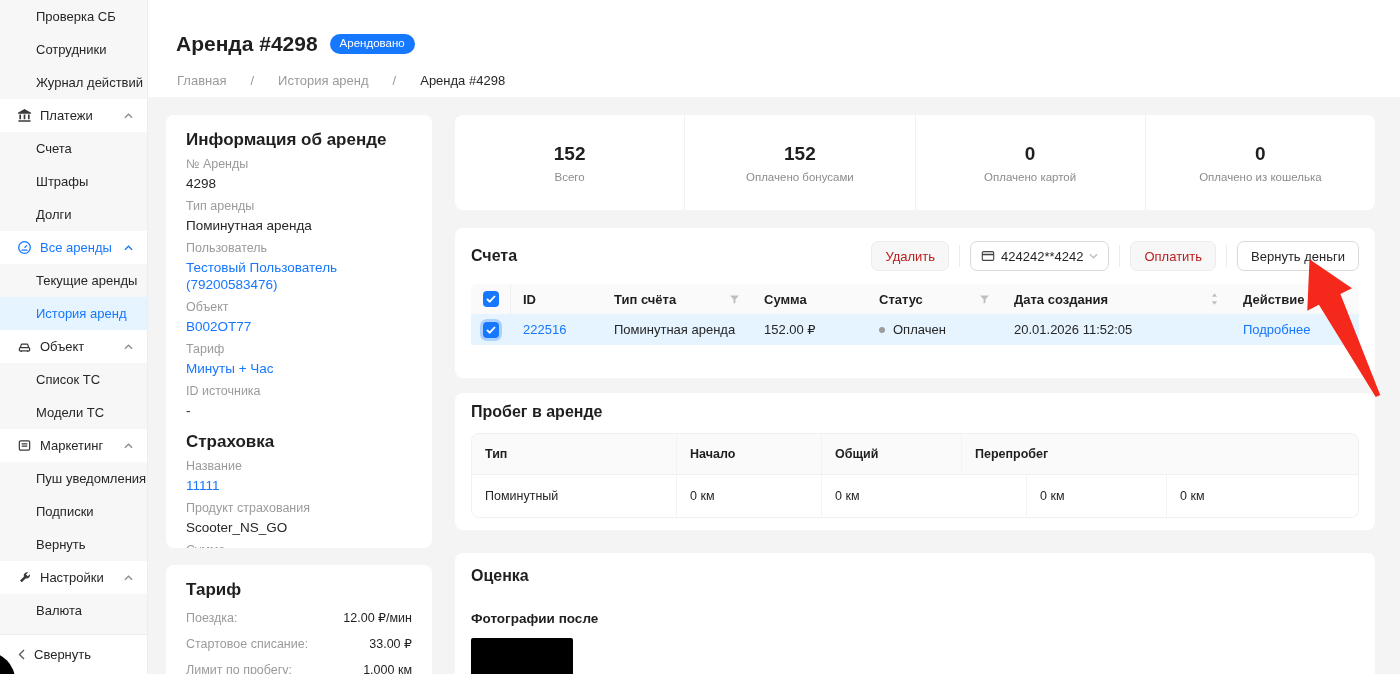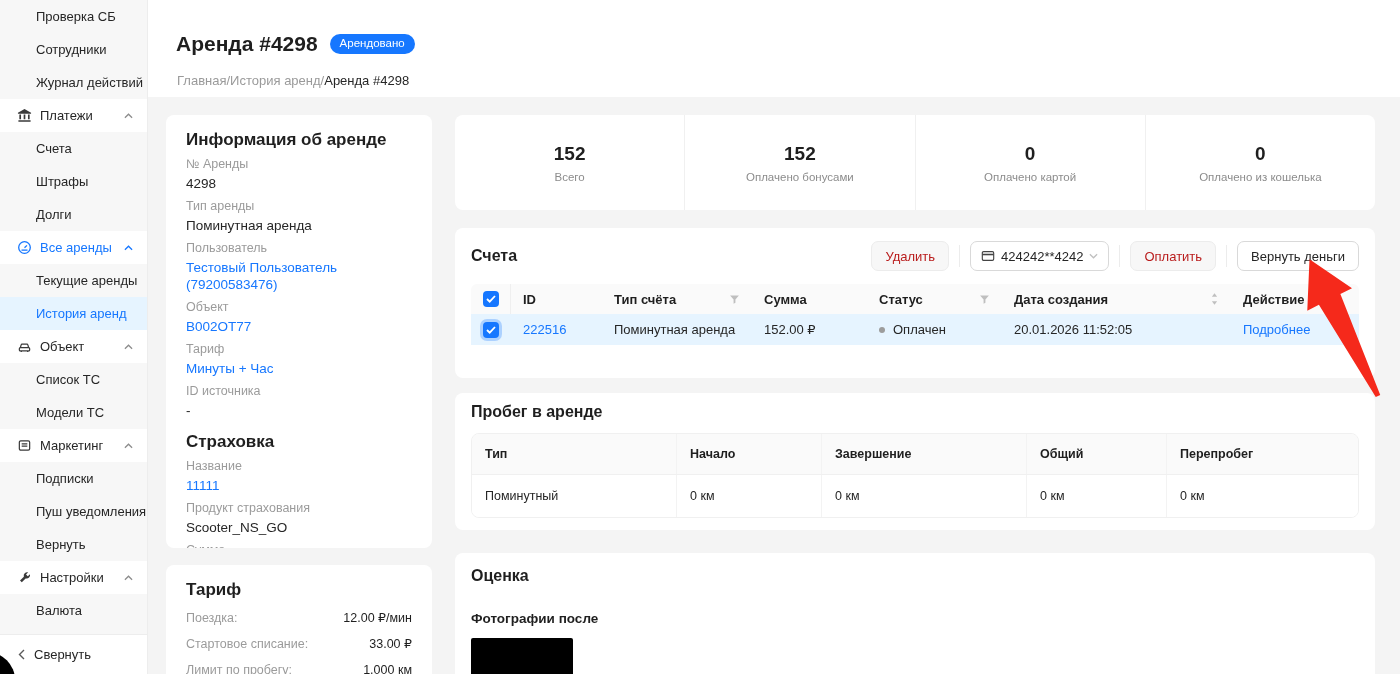--- a/index.html
+++ b/index.html
@@ -41,21 +41,21 @@
   .main-header {
     position:absolute; left:148px; top:0; width:1252px; height:97px;
     background:#fff;
   }
   .page-title-row { position:absolute; left:28px; top:32px; display:flex; align-items:center; gap:12px; }
   .page-title { font-size:21px; font-weight:bold; color:#1f1f1f; }
   .status-badge {
     background:#1677ff; color:#fff; font-size:11.5px; line-height:1;
     padding:4px 10px 5px; border-radius:999px;
   }
-  .breadcrumb { position:absolute; left:29px; top:73px; font-size:13px; color:#9a9a9a; display:flex; gap:0; }
+  .breadcrumb { position:absolute; left:29px; top:73px; font-size:13px; color:#9a9a9a; display:flex; gap:24px; }
   .breadcrumb .crumb-last { color:#262626; }
 
   
   .card { position:absolute; background:#fff; border-radius:8px; }
 
   
   .info-card { left:166px; top:115px; width:266px; height:433px; padding:15px 20px; overflow:hidden; }
   .card-h1 { font-size:17px; font-weight:bold; color:#1f1f1f; }
   .field { margin-top:7px; }
   .f-label { font-size:12.5px; line-height:15px; color:#9b9b9b; }
@@ -227,24 +227,24 @@
         </svg>
     </span>
     <span class="sb-lbl">Маркетинг</span>
     <span class="sb-arrow">
       <svg width="9" height="6" viewBox="0 0 10 6" fill="none" stroke="currentColor" stroke-width="1.4">
           <path d="M1 5l4-4 4 4"></path>
         </svg>
     </span>
   </div>
   <div class="sb-item sub">
+    <span class="sb-lbl">Пуш уведомления</span>
+  </div>
+  <div class="sb-item sub">
     <span class="sb-lbl">Подписки</span>
-  </div>
-  <div class="sb-item sub">
-    <span class="sb-lbl">Пуш уведомления</span>
   </div>
   <div class="sb-item sub">
     <span class="sb-lbl">Вернуть</span>
   </div>
 
   <div class="sb-item head">
     <span class="sb-ic">
       <svg width="15" height="15" viewBox="0 0 16 16" fill="currentColor">
           <path d="M13.8 4.4a3.7 3.7 0 01-4.6 4.6l-4.1 4.1-1.9-1.9 4.1-4.1a3.7 3.7 0 014.6-4.6L9.6 4.8l1.9 1.9 2.3-2.3z"></path>
         </svg>
@@ -454,21 +454,20 @@
     </div>
   </div>
 </section>
 
 <section class="card mileage-card">
   <div class="mil-title">Пробег в аренде</div>
   <div class="mil-tbl">
     <div class="mil-hrow">
       <div class="mc mc1">Тип</div>
       <div class="mc mc2">Начало</div>
-      <div class="mc mc3">Завершение</div>
       <div class="mc mc4">Общий</div>
       <div class="mc mc5">Перепробег</div>
     </div>
     <div class="mil-drow">
       <div class="mc mc1">Поминутный</div>
       <div class="mc mc2">0 км</div>
       <div class="mc mc3">0 км</div>
       <div class="mc mc4">0 км</div>
       <div class="mc mc5">0 км</div>
     </div>

